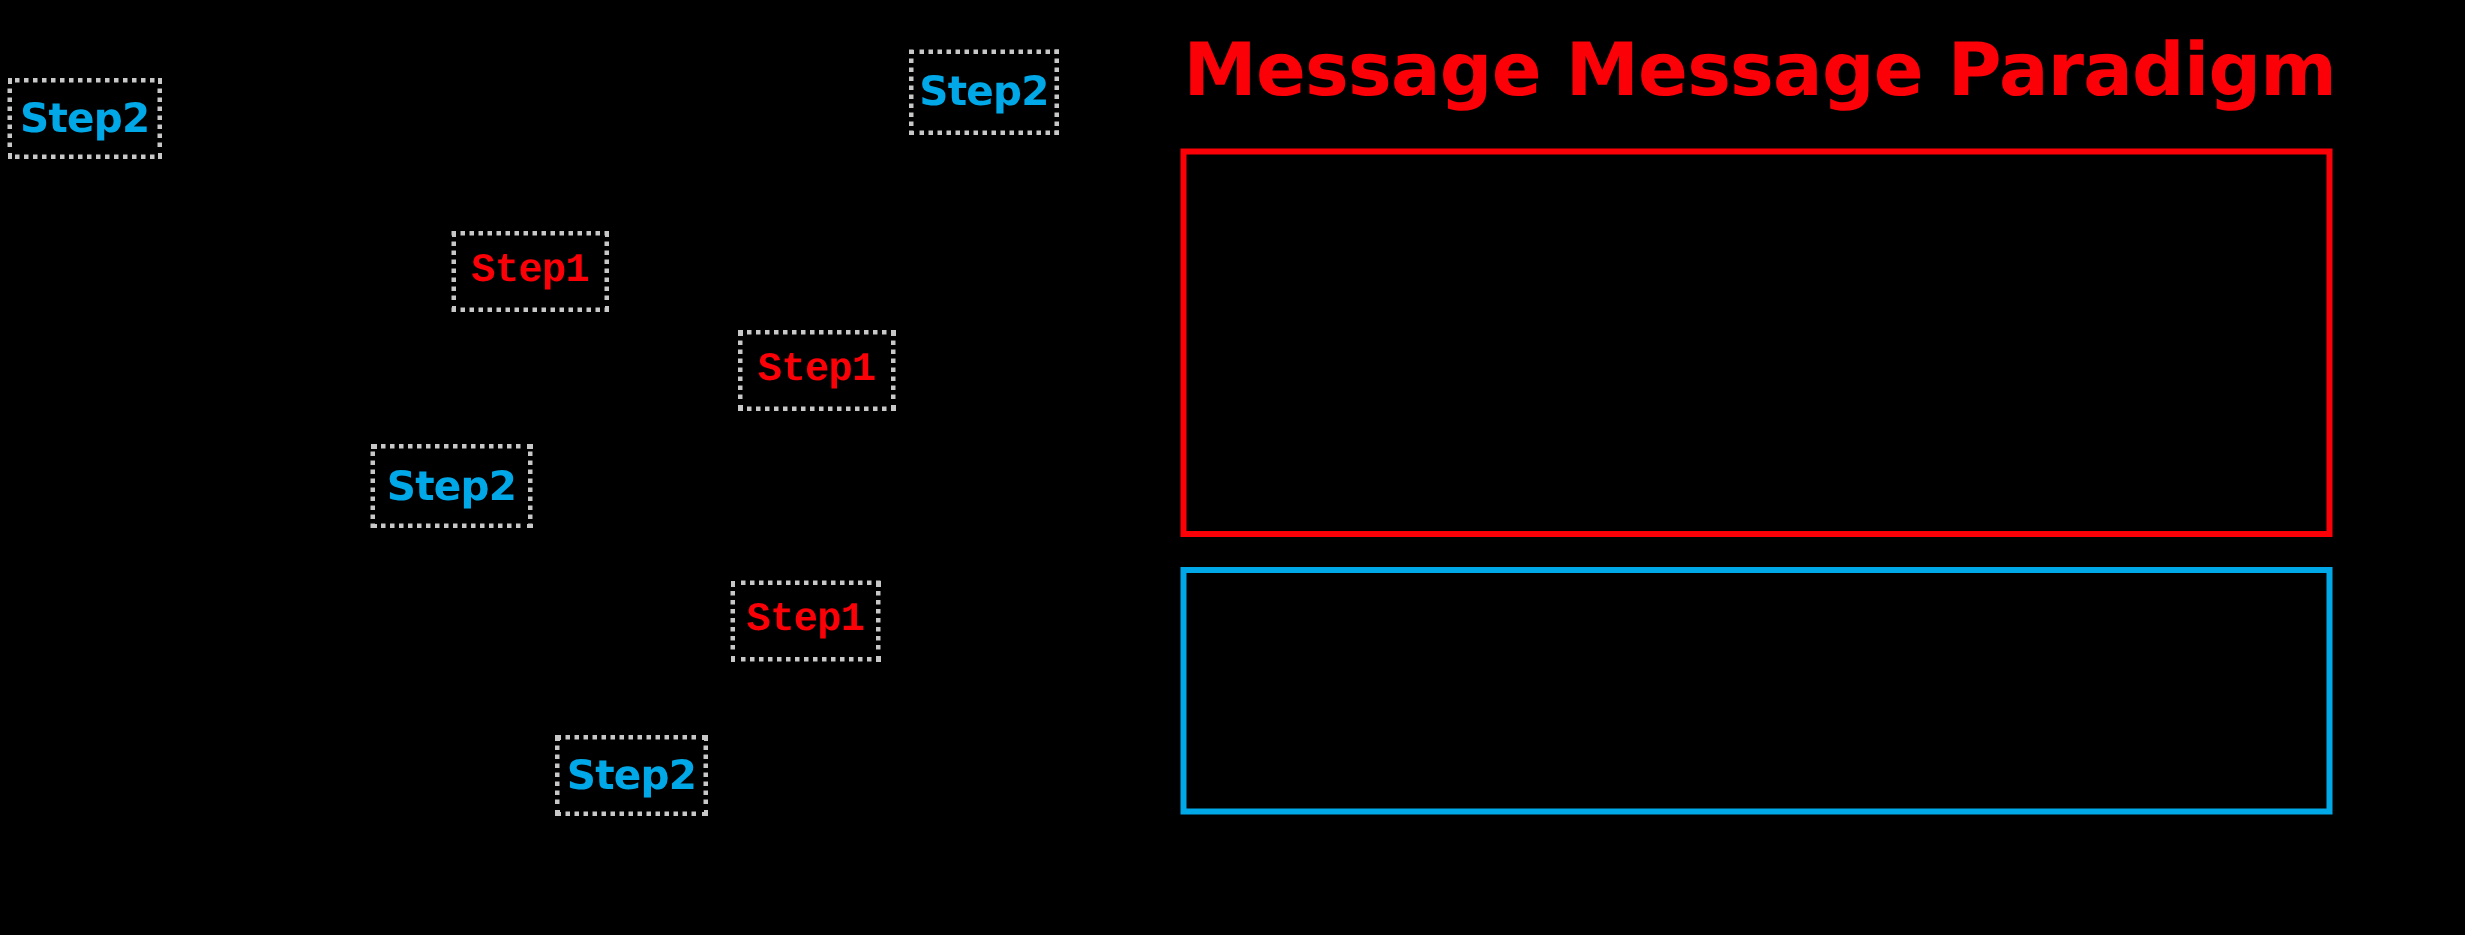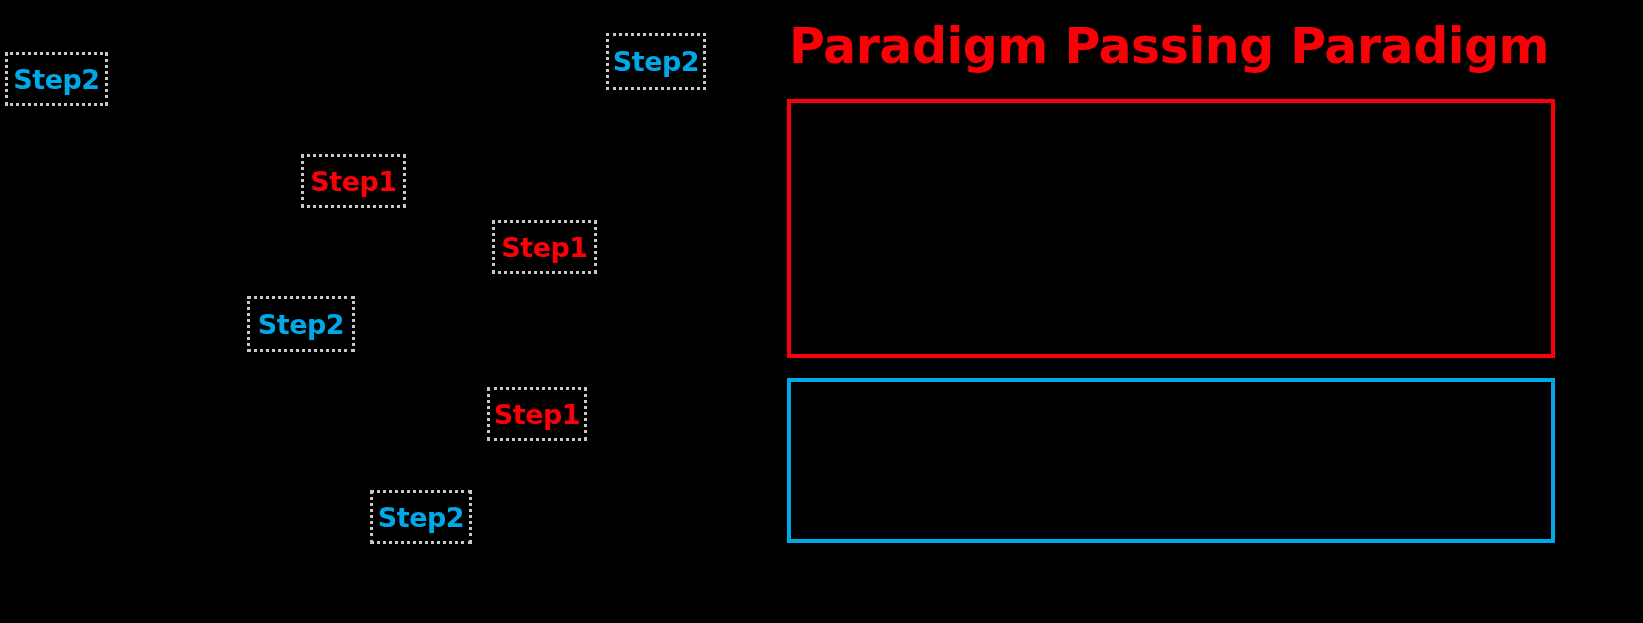--- a/index.html
+++ b/index.html
@@ -25,21 +25,21 @@
     align-items: center;
     justify-content: center;
     letter-spacing: -0.5px;
   }
   .step-chip .chip-label {
     font-weight: bold;
     font-size: 27px;
     line-height: 1;
     white-space: nowrap;
   }
-  .chip-step1 .chip-label { color: #fb0007; }
+  .chip-step1 .chip-label { color: #fb0007; font-family: Liberation Mono, monospace; }
   .chip-step2 .chip-label { color: #00a8e8; }
 
   
   #right-panel {
     position: absolute;
     left: 0; top: 0;
     width: 1643px; height: 623px;
   }
   #panel-title {
     position: absolute;
@@ -104,18 +104,18 @@
       <span class="chip-label">Step1</span>
     </div>
 
     <div class="step-chip chip-step2" style="left:370px; top:490px; width:102px; height:54px;">
       <span class="chip-label">Step2</span>
     </div>
 
   </div>
 
   <div id="right-panel">
-    <div id="panel-title">Paradigm Passing Paradigm</div>
+    <div id="panel-title">Message Message Paradigm</div>
     <div class="panel-box" id="panel-box-primary"></div>
     <div class="panel-box" id="panel-box-secondary"></div>
   </div>
 
 </div>
 
 </body></html>

